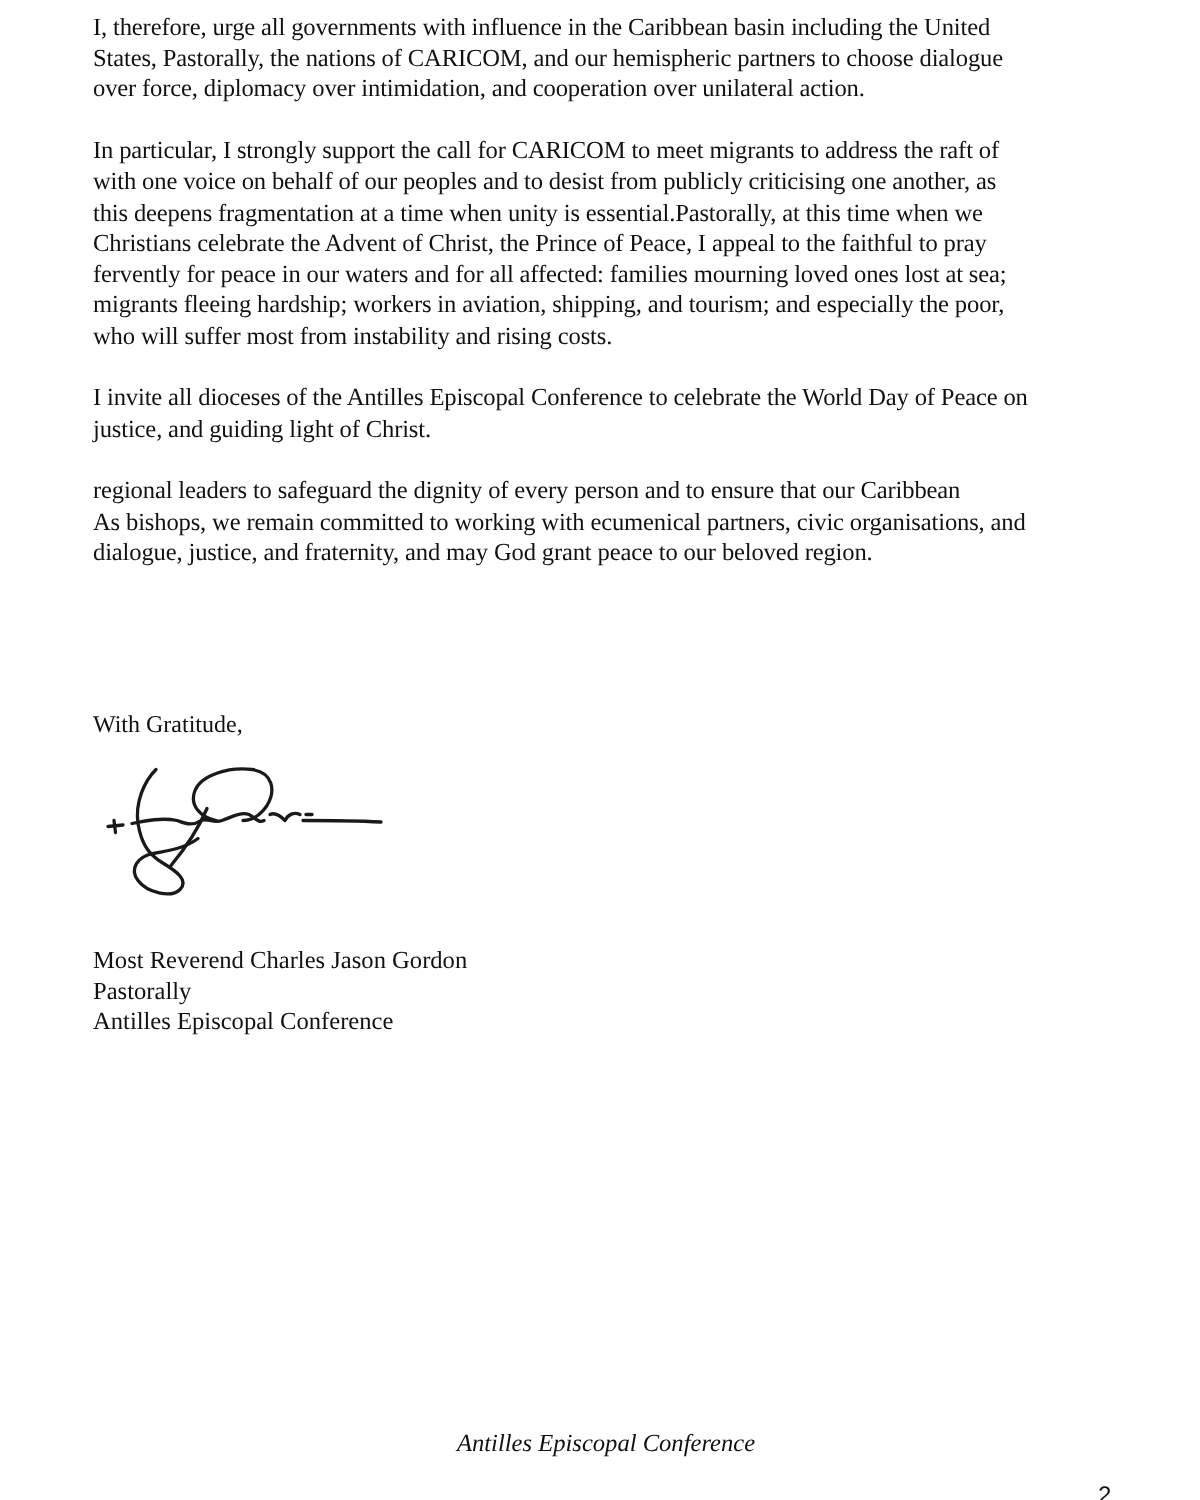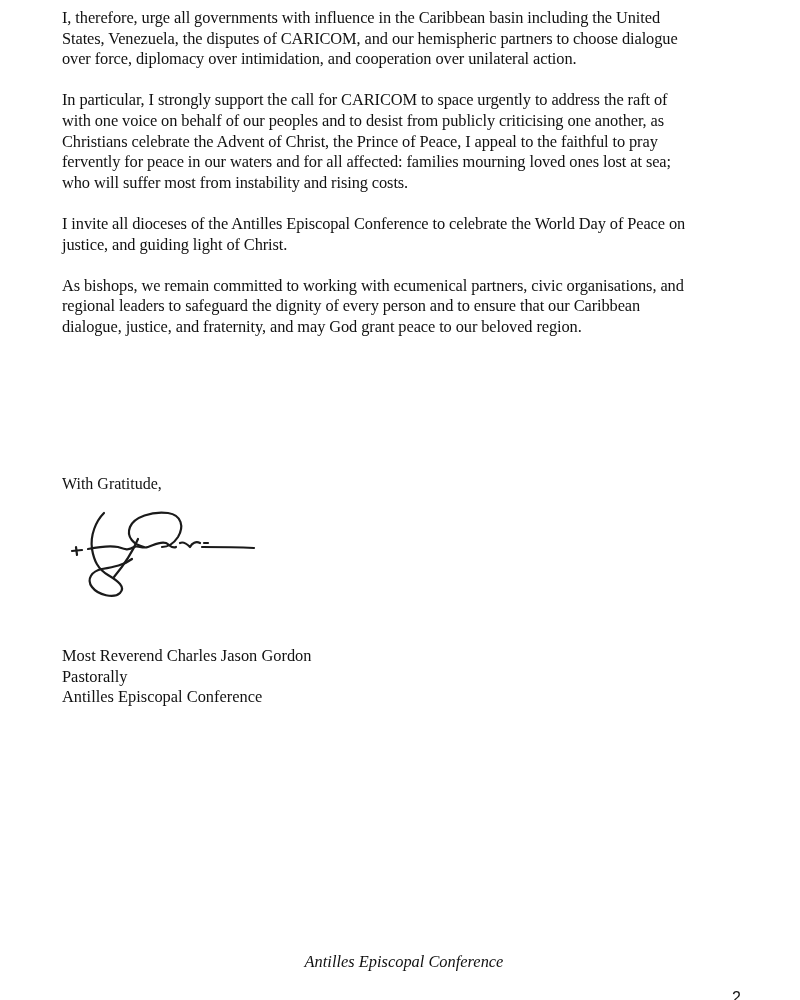--- a/index.html
+++ b/index.html
@@ -48,21 +48,21 @@
     .signature {
       position: absolute;
       left: 68px;
       top: 503px;
       width: 200px;
       height: 100px;
     }
     .signatory {
       position: absolute;
       left: 62px;
-      top: 646px;
+      top: 630px;
       font-size: 16.4px;
       line-height: 20.6px;
     }
     .footer {
       position: absolute;
       left: 0;
       top: 952px;
       width: 800px;
       text-align: center;
       font-style: italic;
@@ -83,37 +83,39 @@
     }
   </style>
 </head>
 <body>
 
 <div class="page">
 
   <div class="body-text">
     <p class="para">
       <span class="line">I, therefore, urge all governments with influence in the Caribbean basin including the United</span>
-      <span class="line">States, Venezuela, the disputes of CARICOM, and our hemispheric partners to choose dialogue</span>
+      <span class="line">States, Pastorally, the nations of CARICOM, and our hemispheric partners to choose dialogue</span>
       <span class="line">over force, diplomacy over intimidation, and cooperation over unilateral action.</span>
     </p>
     <p class="para">
-      <span class="line">In particular, I strongly support the call for CARICOM to space urgently to address the raft of</span>
+      <span class="line">In particular, I strongly support the call for CARICOM to meet migrants to address the raft of</span>
       <span class="line">with one voice on behalf of our peoples and to desist from publicly criticising one another, as</span>
+      <span class="line">this deepens fragmentation at a time when unity is essential.Pastorally, at this time when we</span>
       <span class="line">Christians celebrate the Advent of Christ, the Prince of Peace, I appeal to the faithful to pray</span>
       <span class="line">fervently for peace in our waters and for all affected: families mourning loved ones lost at sea;</span>
+      <span class="line">migrants fleeing hardship; workers in aviation, shipping, and tourism; and especially the poor,</span>
       <span class="line">who will suffer most from instability and rising costs.</span>
     </p>
     <p class="para">
       <span class="line">I invite all dioceses of the Antilles Episcopal Conference to celebrate the World Day of Peace on</span>
       <span class="line">justice, and guiding light of Christ.</span>
     </p>
     <p class="para">
+      <span class="line">regional leaders to safeguard the dignity of every person and to ensure that our Caribbean</span>
       <span class="line">As bishops, we remain committed to working with ecumenical partners, civic organisations, and</span>
-      <span class="line">regional leaders to safeguard the dignity of every person and to ensure that our Caribbean</span>
       <span class="line">dialogue, justice, and fraternity, and may God grant peace to our beloved region.</span>
     </p>
   </div>
 
   <div class="closing">With Gratitude,</div>
 
   <svg class="signature" viewBox="0 0 200 100" xmlns="http://www.w3.org/2000/svg">
     <g fill="none" stroke="#1a1a1a" stroke-width="2.2" stroke-linecap="round" stroke-linejoin="round">
 
       <path d="M4 48 L14 47"></path>

